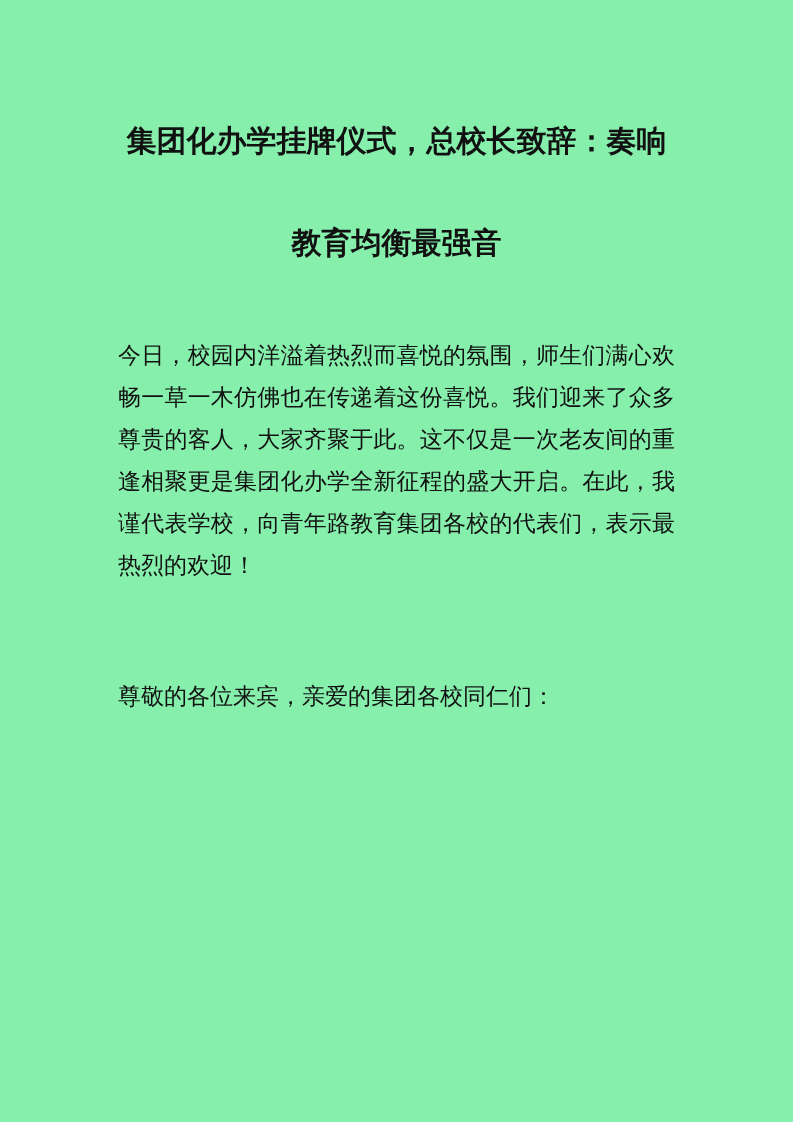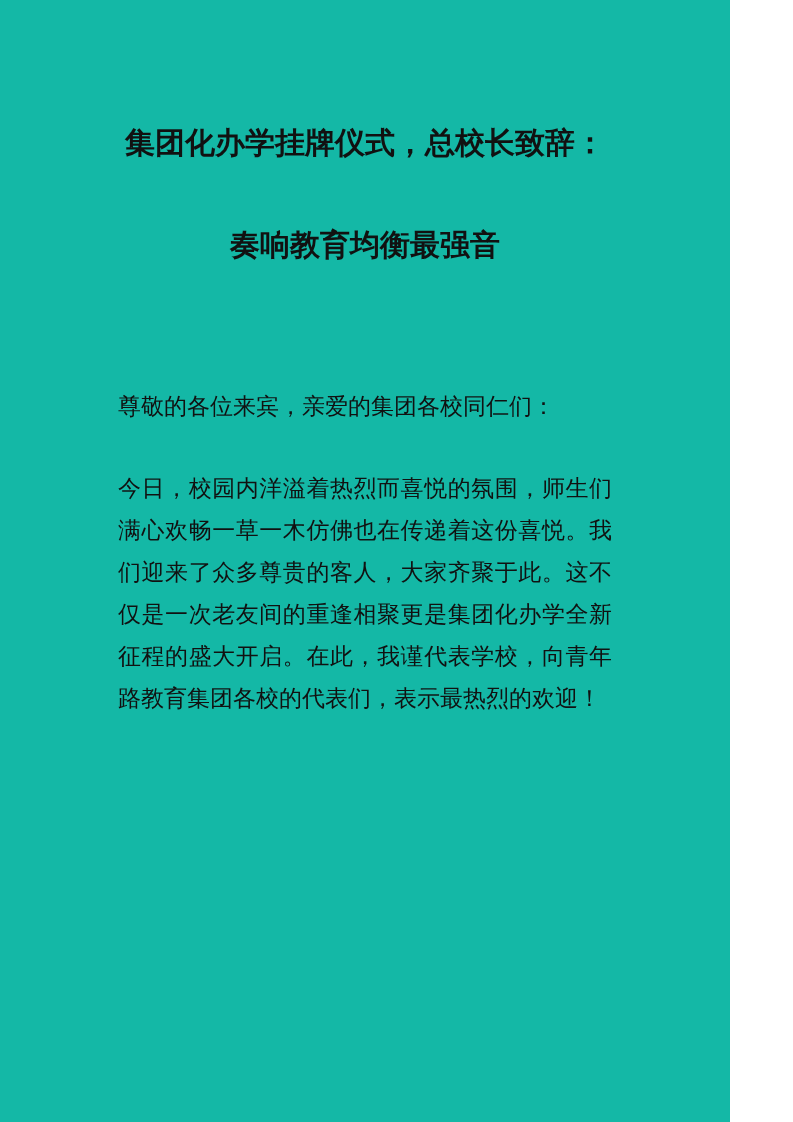--- a/index.html
+++ b/index.html
@@ -2,25 +2,25 @@
 <html><head>
 <meta charset="utf-8">
 <style>
   html, body {
     margin: 0;
     padding: 0;
     background: #ffffff;
   }
   .page {
     position: relative;
-    width: 730px;
+    width: 793px;
     height: 1122px;
-    background: #14b8a6;
+    background: #86efac;
     overflow: hidden;
-    font-family: Liberation Sans, sans-serif;
+    font-family: Liberation Mono, monospace;
     color: #111111;
     box-sizing: border-box;
   }
   .content {
     padding: 0 118px;
   }
   .doc-title {
     margin: 92px 0 0 0;
     padding: 0;
     font-size: 30px;
@@ -48,16 +48,16 @@
   .para.body-para {
     margin-top: 40px;
   }
 </style>
 </head>
 <body>
 
 <div class="page">
   <div class="content">
     <h1 class="doc-title">集团化办学挂牌仪式，总校长致辞：奏响教育均衡最强音</h1>
+    <p class="para body-para">今日，校园内洋溢着热烈而喜悦的氛围，师生们满心欢畅一草一木仿佛也在传递着这份喜悦。我们迎来了众多尊贵的客人，大家齐聚于此。这不仅是一次老友间的重逢相聚更是集团化办学全新征程的盛大开启。在此，我谨代表学校，向青年路教育集团各校的代表们，表示最热烈的欢迎！</p>
     <p class="para greeting">尊敬的各位来宾，亲爱的集团各校同仁们：</p>
-    <p class="para body-para">今日，校园内洋溢着热烈而喜悦的氛围，师生们满心欢畅一草一木仿佛也在传递着这份喜悦。我们迎来了众多尊贵的客人，大家齐聚于此。这不仅是一次老友间的重逢相聚更是集团化办学全新征程的盛大开启。在此，我谨代表学校，向青年路教育集团各校的代表们，表示最热烈的欢迎！</p>
   </div>
 </div>
 
 </body></html>

